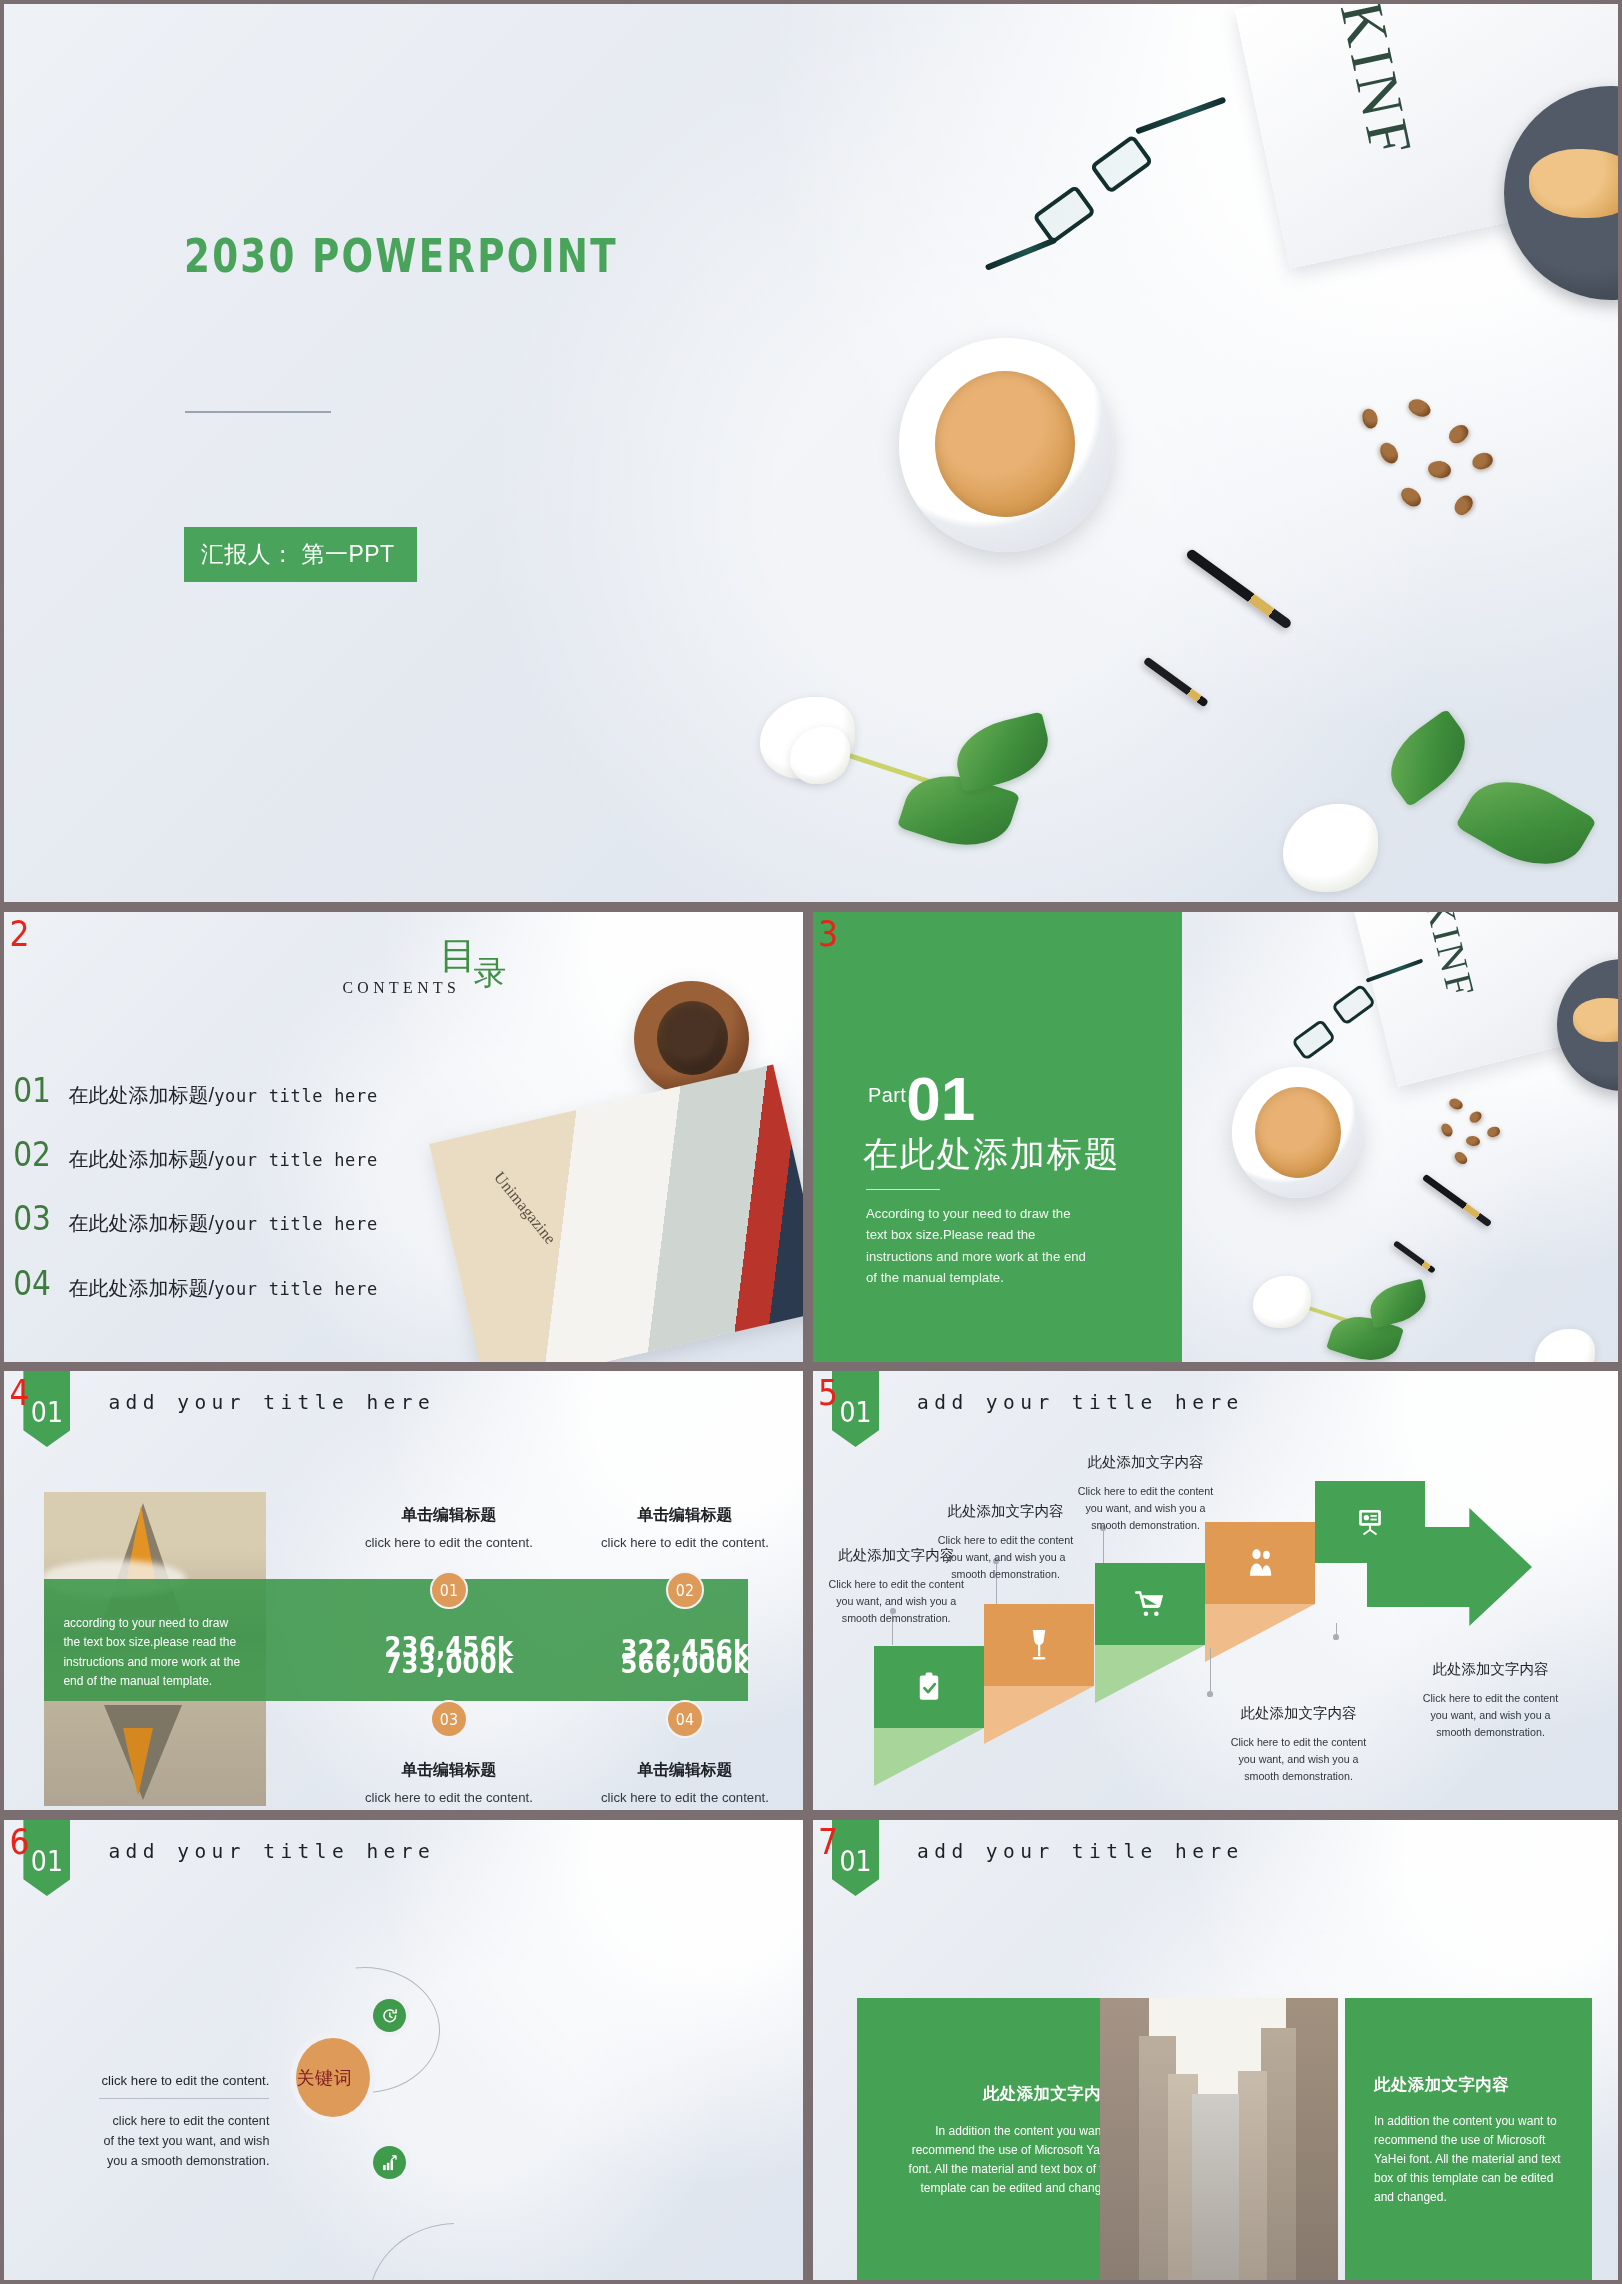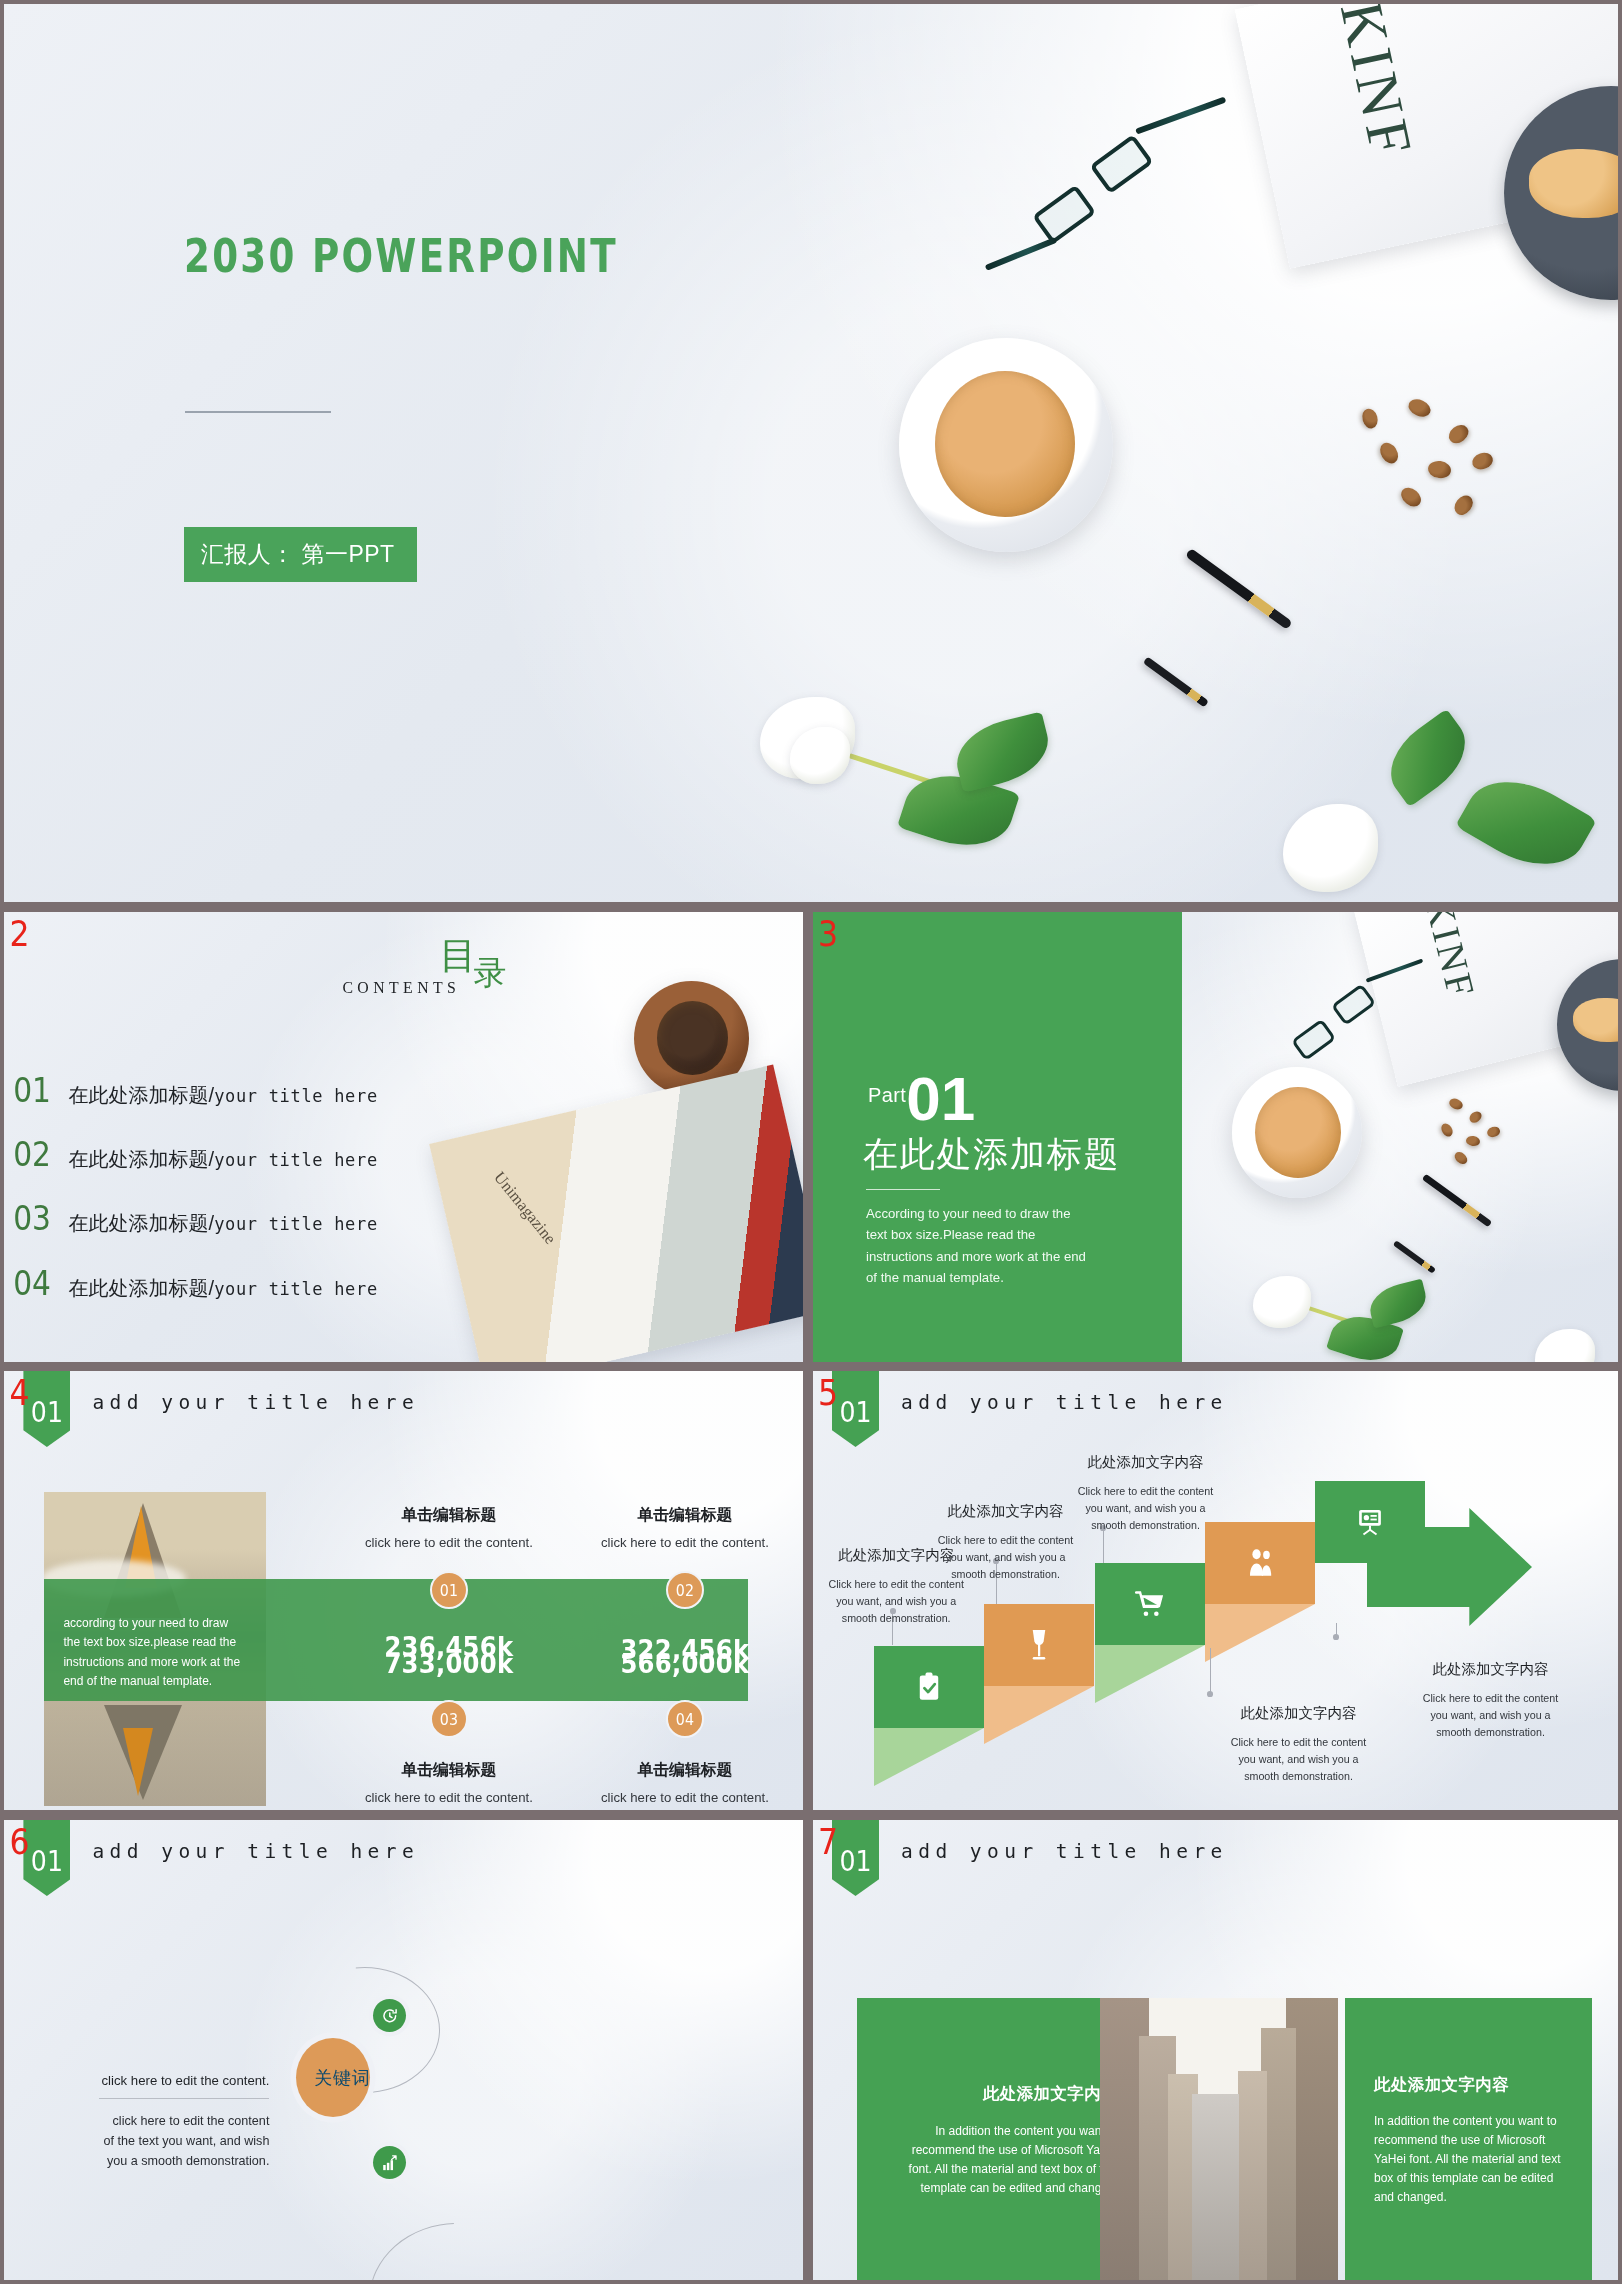--- a/index.html
+++ b/index.html
@@ -173,21 +173,21 @@
   .ribbon .rn {
     font-size: 28px; color: #fff; line-height: 1; margin-top: 7.6px;
     font-family: "DejaVu Sans Condensed", "Liberation Sans Narrow", "Liberation Sans", sans-serif;
   }
   .slidenum {
     position: absolute; left: 5px; top: 5px; z-index: 5;
     font-size: 35px; color: #e8231a; line-height: 1;
     font-family: "DejaVu Sans Condensed", "Liberation Sans Narrow", "Liberation Sans", sans-serif;
   }
   .addtitle {
-    position: absolute; left: 88px; top: 20px;
+    position: absolute; left: 104px; top: 20px;
     font-size: 19.5px; letter-spacing: .28em; color: #1d2024;
     font-family: "DejaVu Sans Mono", "Liberation Mono", monospace;
   }
 
   
   .s4-photo {
     position: absolute; left: 40px; top: 121px; width: 222px; height: 314px;
     background:
       linear-gradient(180deg, #d9cdb1 0 18%, #c9bda4 30%, #8d8f8e 46%, #b9ae95 60%, #cdbda0 100%),
       #c3b79e;
@@ -262,22 +262,22 @@
     clip-path: polygon(0 16%, 62% 16%, 62% 0, 100% 50%, 62% 100%, 62% 84%, 0 84%);
   }
   .connector { position: absolute; width: 0.6px; background: #a9adb6; }
   .dot { position: absolute; width: 5.7px; height: 5.7px; border-radius: 50%; background: #a9adb6; }
   .cap { position: absolute; width: 145px; text-align: center; }
   .cap .h { font-size: 14.5px; color: #1d2024; font-weight: 400; }
   .cap .b { font-size: 10.7px; line-height: 1.58; color: #33373d; margin-top: 11.3px; }
 
   
   .kw-circle {
-    position: absolute; border-radius: 50%; color: #0c4a6e;
-    display: flex; align-items: center; justify-content: flex-end;
+    position: absolute; border-radius: 50%; color: #7f1d1d;
+    display: flex; align-items: center; justify-content: flex-start;
     font-size: 18px; letter-spacing: .04em;
     box-shadow: 0 0 0 5.7px #eff1f6;
   }
   .kw-circle.orange { background: #dd9a58; }
   .mini {
     position: absolute; width: 33px; height: 33px; border-radius: 50%;
     display: flex; align-items: center; justify-content: center;
     box-shadow: 0 0 0 4.4px #eff1f6;
   }
   .mini.green { background: #3f9a4b; }

